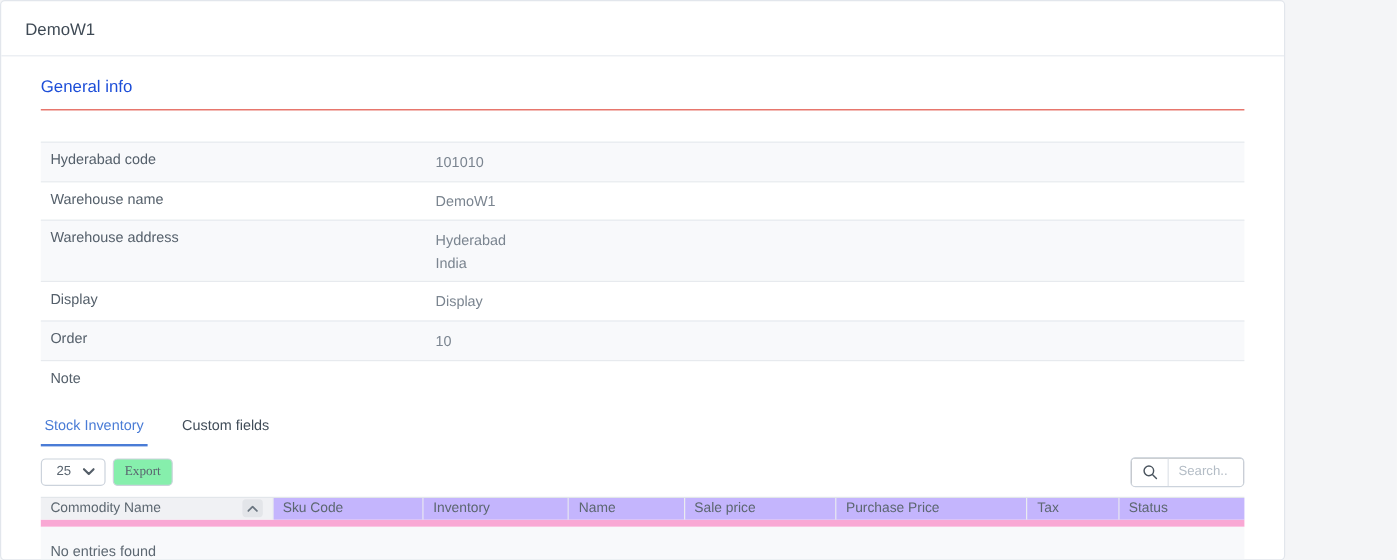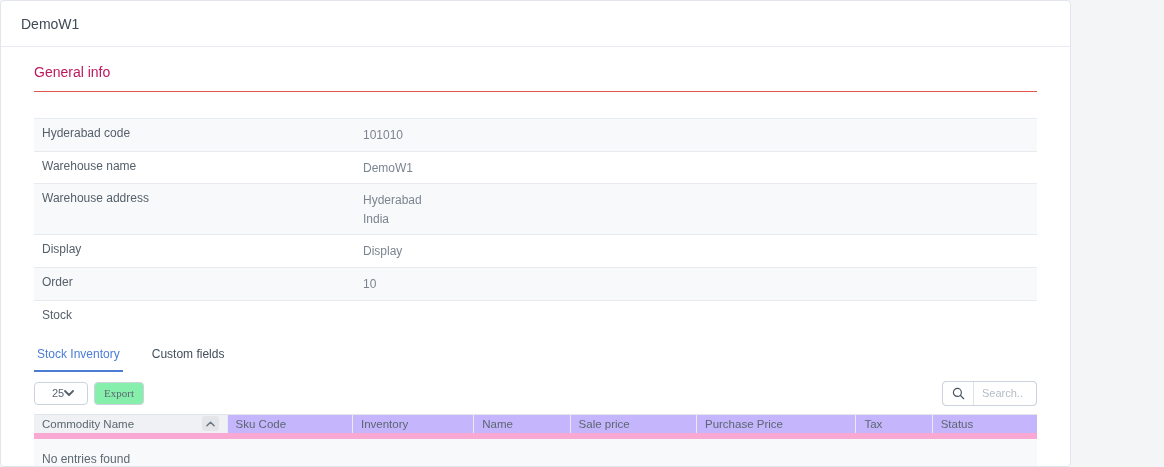--- a/index.html
+++ b/index.html
@@ -25,21 +25,21 @@
   }
   .card-title { font-size: 14px; color: #3f4a55; }
 
   
   .card-body { padding: 0 33px; }
 
   .section-heading {
     margin-top: 17px;
     font-size: 14px;
     font-weight: 400;
-    color: #be185d;
+    color: #1d4ed8;
     padding-bottom: 11px;
     border-bottom: 1px solid #e2554a;
   }
 
   
   .info-table { margin-top: 26px; }
   .info-row {
     display: flex;
     border-top: 1px solid #e7eaee;
     font-size: 12px;
@@ -71,21 +71,21 @@
     align-items: center;
   }
   .toolbar-left { display: flex; gap: 6px; }
   .page-size-select {
     width: 54px; height: 23px;
     border: 1px solid #ccd3dc;
     border-radius: 4px;
     background: #fff;
     display: flex;
     align-items: center;
-    justify-content: center;
+    justify-content: space-between;
     padding: 0 8px 0 12px;
     font-size: 11px;
     color: #5a6570;
     cursor: pointer;
   }
   .btn {
     height: 23px;
     border: 1px solid #ccd3dc;
     border-radius: 4px;
     background: #86efac;
@@ -204,21 +204,21 @@
       </div>
       <div class="info-row">
         <div class="info-label">Display</div>
         <div class="info-value">Display</div>
       </div>
       <div class="info-row">
         <div class="info-label">Order</div>
         <div class="info-value">10</div>
       </div>
       <div class="info-row">
-        <div class="info-label">Stock</div>
+        <div class="info-label">Note</div>
         <div class="info-value"></div>
       </div>
     </div>
 
     <div class="tabs">
       <div class="tab active">Stock Inventory</div>
       <div class="tab">Custom fields</div>
     </div>
 
     <div class="toolbar">

